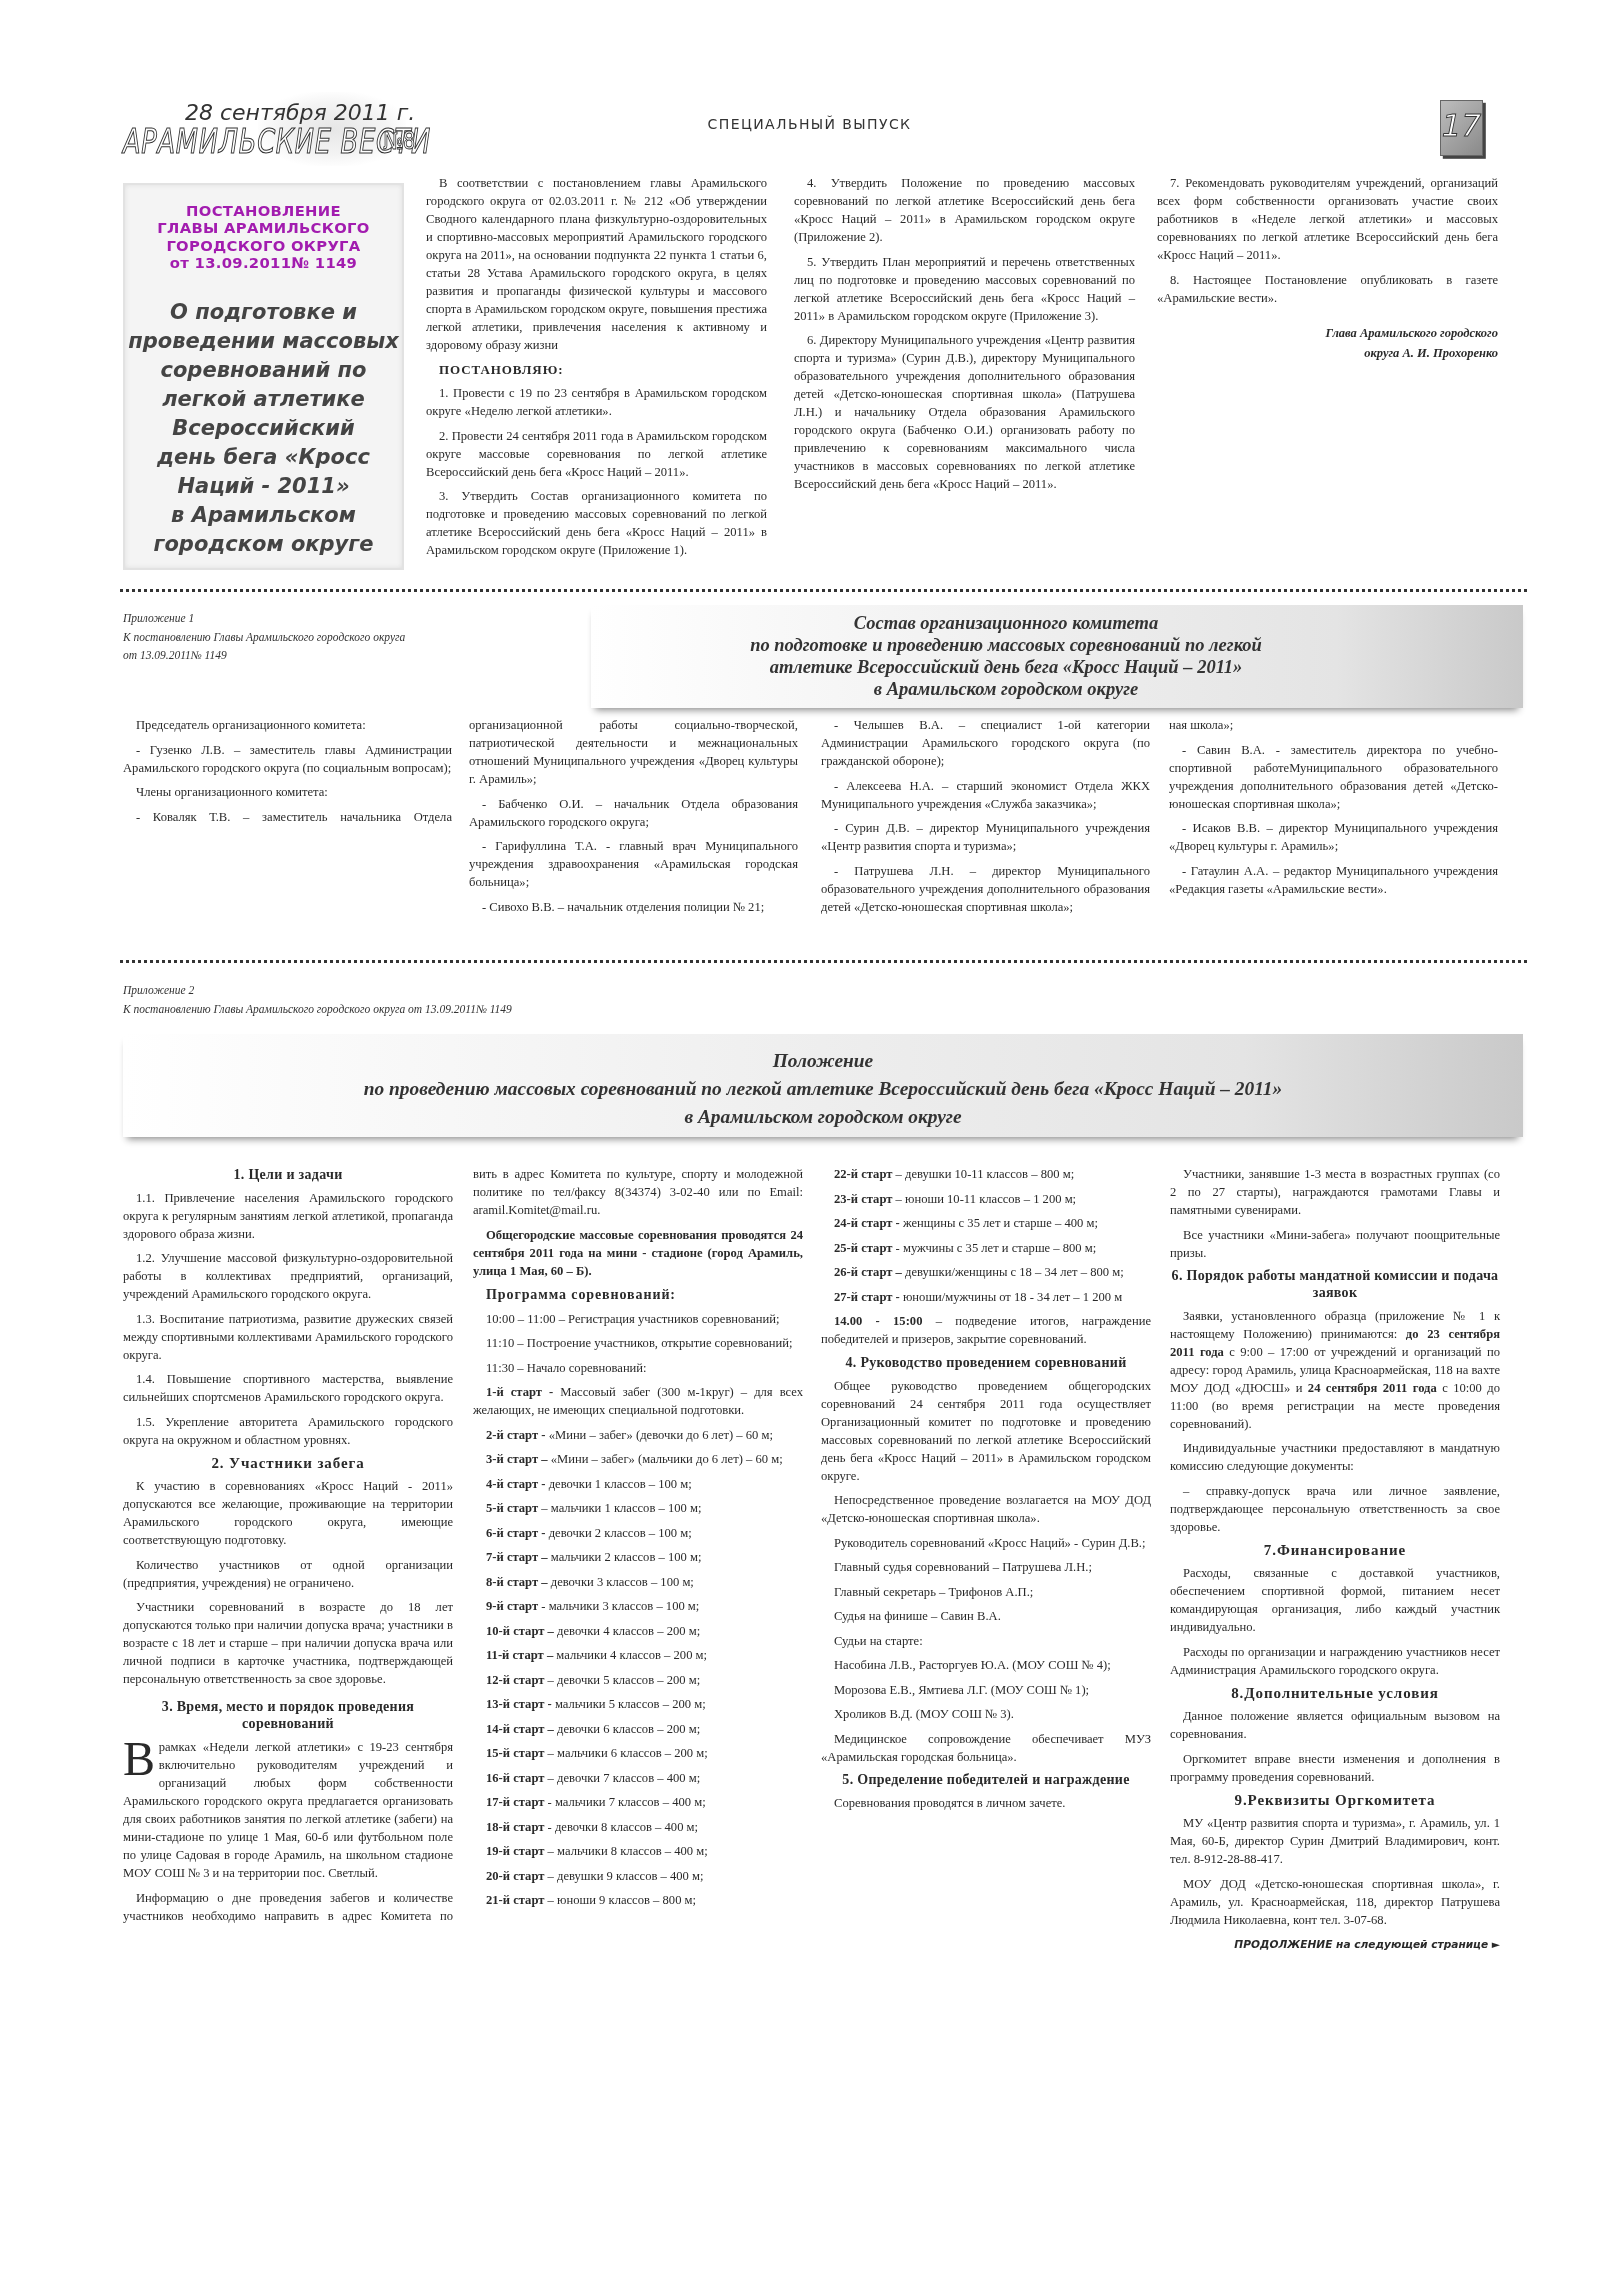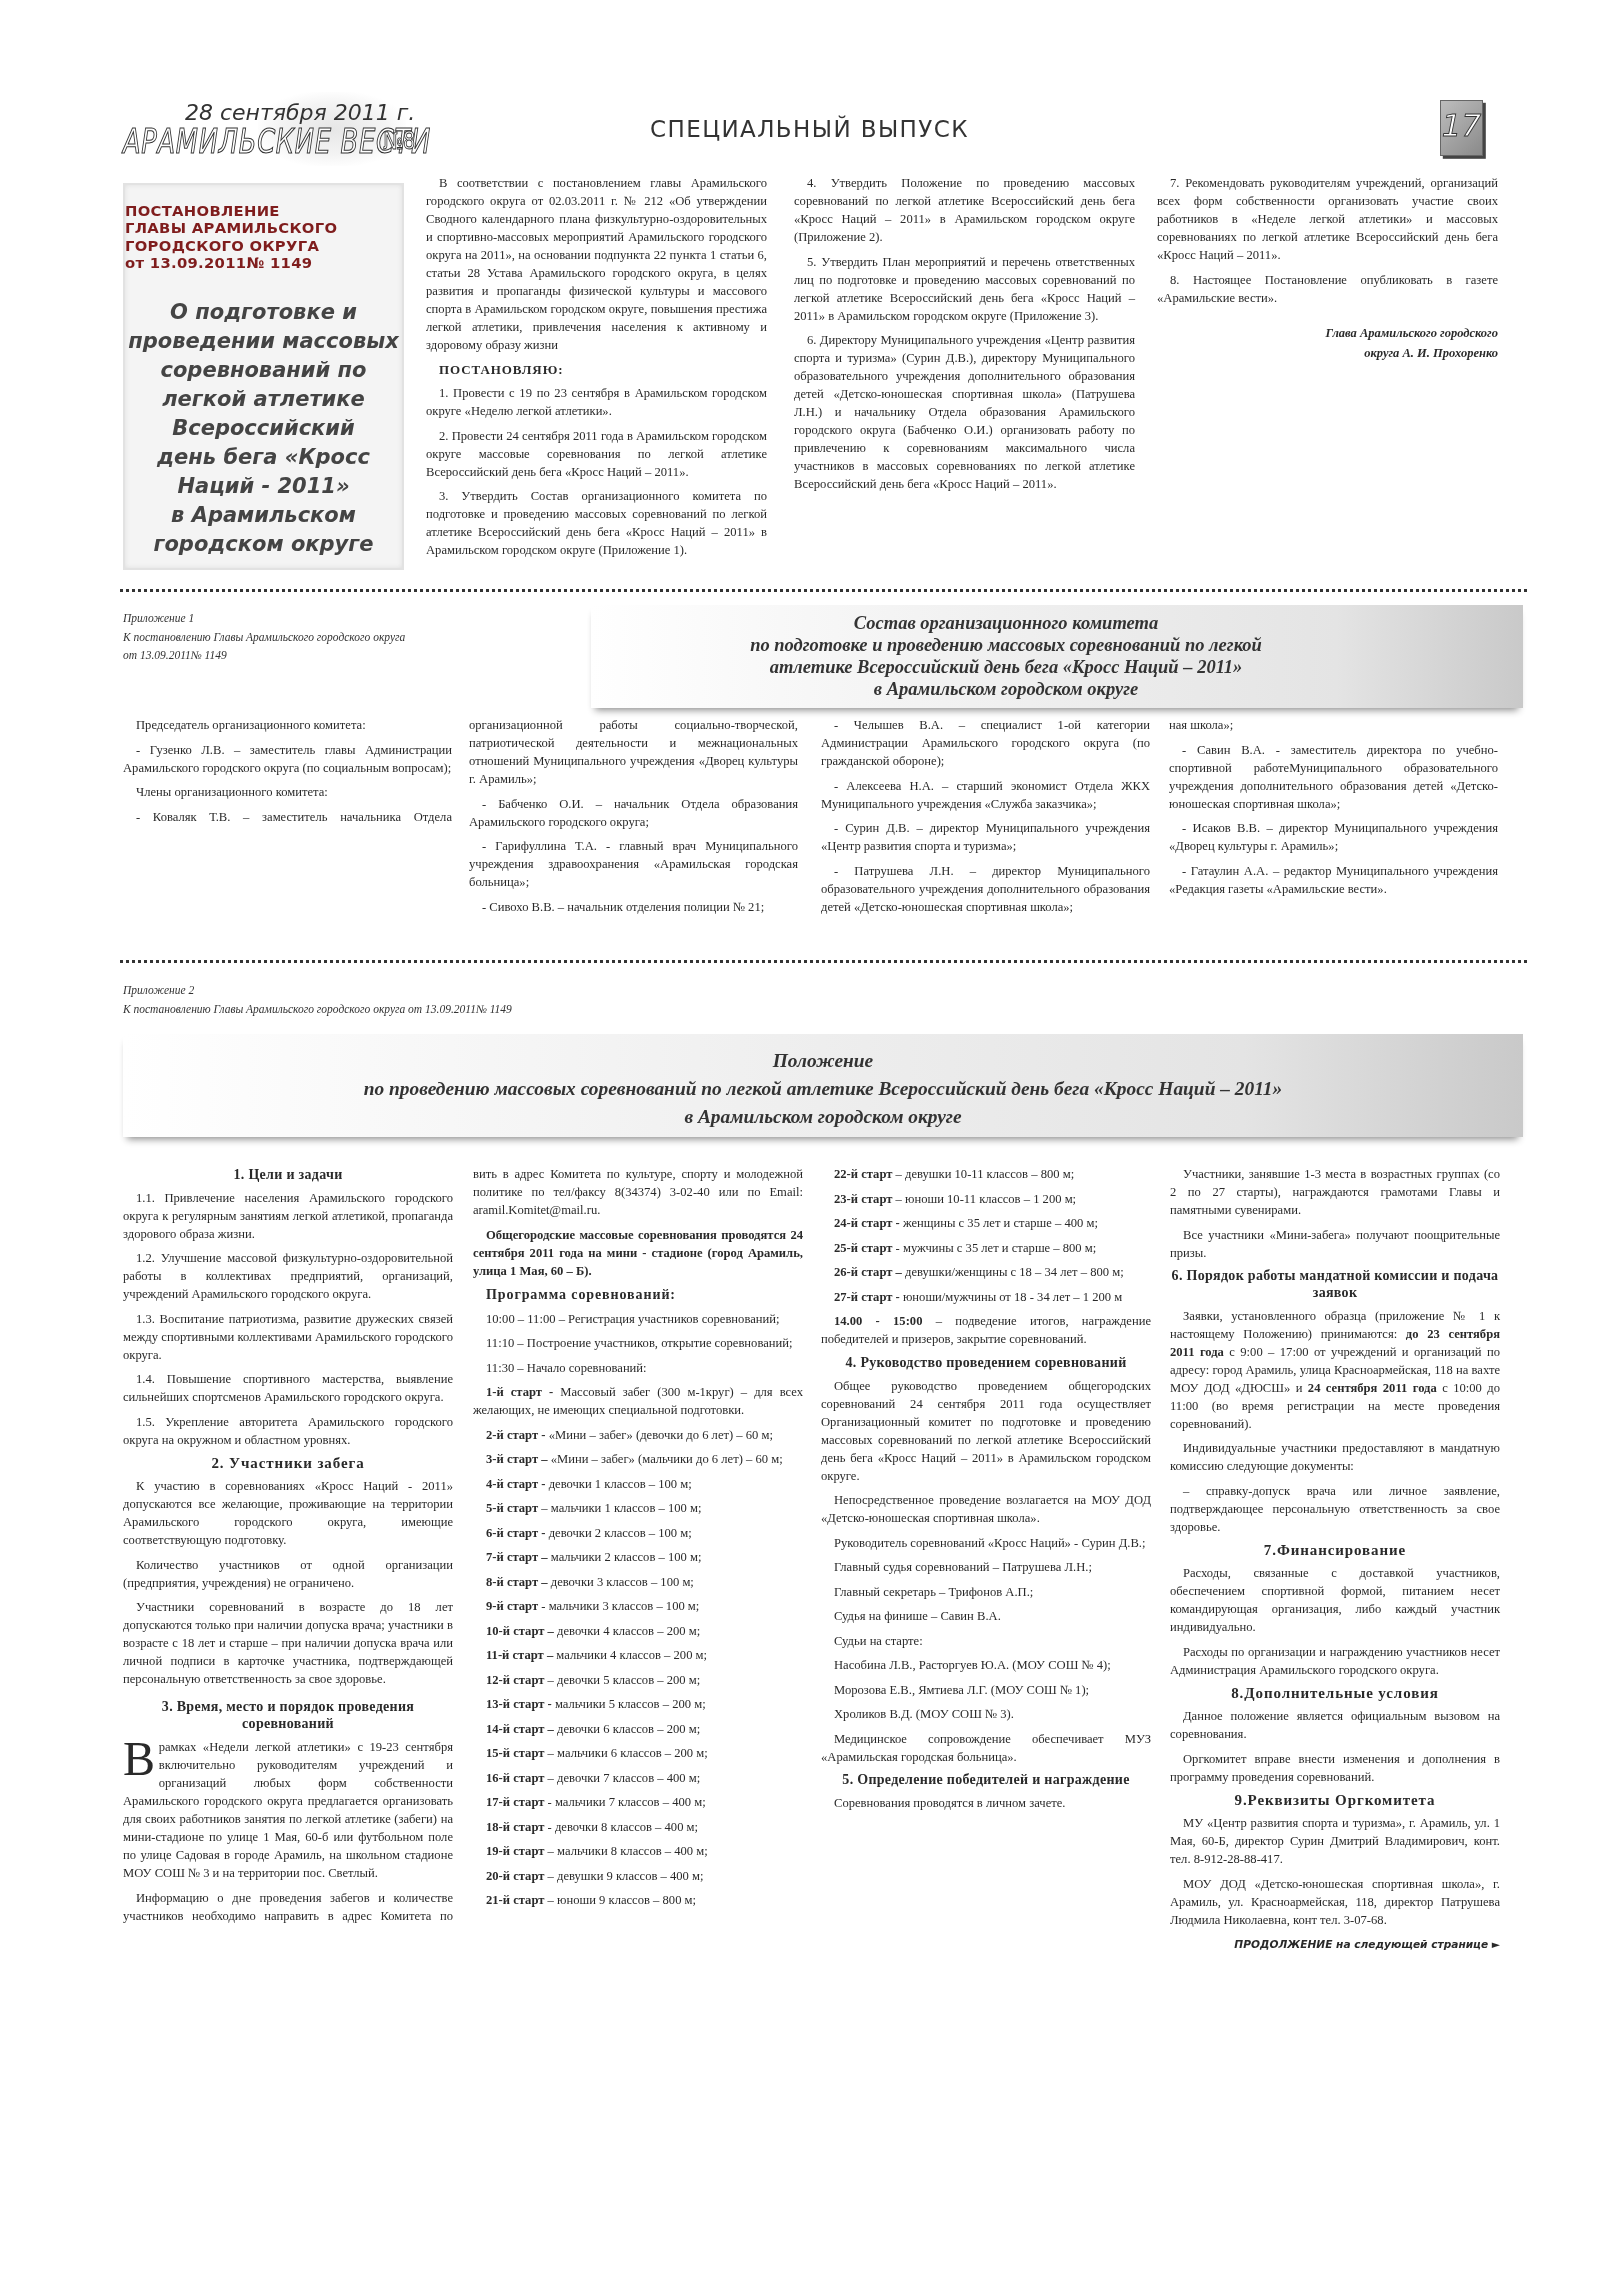--- a/index.html
+++ b/index.html
@@ -11,27 +11,27 @@
   .body-text p { text-indent:13px; margin-bottom:6.5px; }
   .body-text p.noind { text-indent:0; }
   .col { position:absolute; }
 
   
   .masthead-date { font-family:"DejaVu Sans", sans-serif; font-style:italic; font-size:22px; color:#333; left:185px; top:100px; }
   .masthead-title { font-family:"DejaVu Sans", sans-serif; font-style:italic; font-size:33px; letter-spacing:0.9px; color:#fff;
         -webkit-text-stroke:1.1px #333; left:123px; top:122px; transform:scaleX(0.78); transform-origin:left center; font-weight:normal; }
   .masthead-num { font-family:"DejaVu Sans", sans-serif; font-size:24px; color:#fff; -webkit-text-stroke:0.9px #333; left:383px; top:127px; transform:scaleX(0.8); transform-origin:left; }
   .masthead-glow { left:258px; top:92px; width:148px; height:74px; background:radial-gradient(ellipse at center, #e6e6e6 0%, #f4f4f4 50%, rgba(255,255,255,0) 75%); }
-  .special { font-family:"DejaVu Sans", sans-serif; font-size:23px; letter-spacing:1.4px; color:#333; left:0; width:1619px; top:116px; text-align:center; }
+  .special { font-family:"DejaVu Sans", sans-serif; font-size:14px; letter-spacing:1.4px; color:#333; left:0; width:1619px; top:116px; text-align:center; }
   .pagenum-box { left:1440px; top:100px; width:41px; height:54px; background:linear-gradient(135deg,#bdbdbd,#8a8a8a); border:1.8px solid #666; box-shadow:2.8px 2.8px 0 #444; }
   .pagenum { font-family:"DejaVu Sans", sans-serif; font-style:italic; font-size:31px; color:#fff; -webkit-text-stroke:0.9px #333; width:41px; text-align:center; top:5.5px; left:0; }
 
   
   .title-box { left:123px; top:183px; width:277px; height:383px; background:#f4f4f4; border:2.8px solid #e2e2e2; box-shadow: inset 0 0 5.5px #ddd; }
-  .title-head { font-family:"DejaVu Sans", sans-serif; font-size:14.8px; line-height:17.5px; text-align:left; color:#7f1d1d; font-weight:bold; margin-top:16.6px; letter-spacing:0.3px; }
+  .title-head { font-family:"DejaVu Sans", sans-serif; font-size:14.8px; line-height:17.5px; text-align:center; color:#a21caf; font-weight:bold; margin-top:16.6px; letter-spacing:0.3px; }
   .title-italic { font-family:"DejaVu Sans", sans-serif; font-style:italic; font-weight:bold; font-size:21px; line-height:29px; text-align:center; color:#444; margin-top:26px; }
 
   .heading-bold { font-weight:bold; font-size:13px; letter-spacing:0.9px; margin:2.8px 0 5.5px 13px; }
   .signature { font-style:italic; font-weight:bold; font-size:12.5px; line-height:20px; text-align:right; margin-top:16.6px; }
 
   .dotted { left:120px; width:1407px; height:0; border-top:3.7px dotted #333; }
 
   .appendix-note { font-style:italic; font-size:11.5px; line-height:18.5px; color:#333; }
   .banner { background:linear-gradient(90deg, rgba(255,255,255,1) 0%, #f3f3f3 35%, #e4e4e4 80%, #c9c9c9 100%); box-shadow:0 5.5px 7.4px -3.7px #888; }
   .banner-title { font-style:italic; font-weight:bold; font-size:18.5px; line-height:22px; text-align:center; color:#333; }

